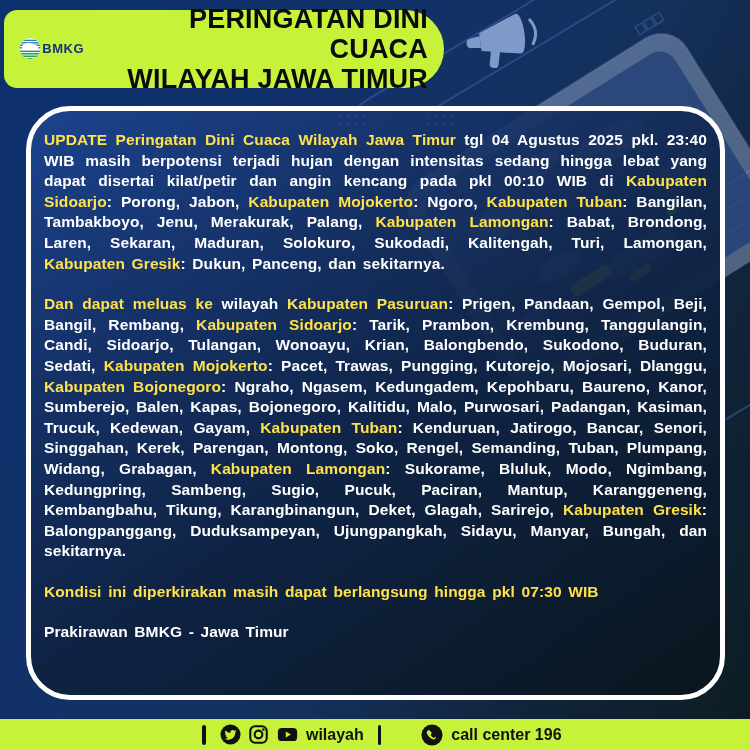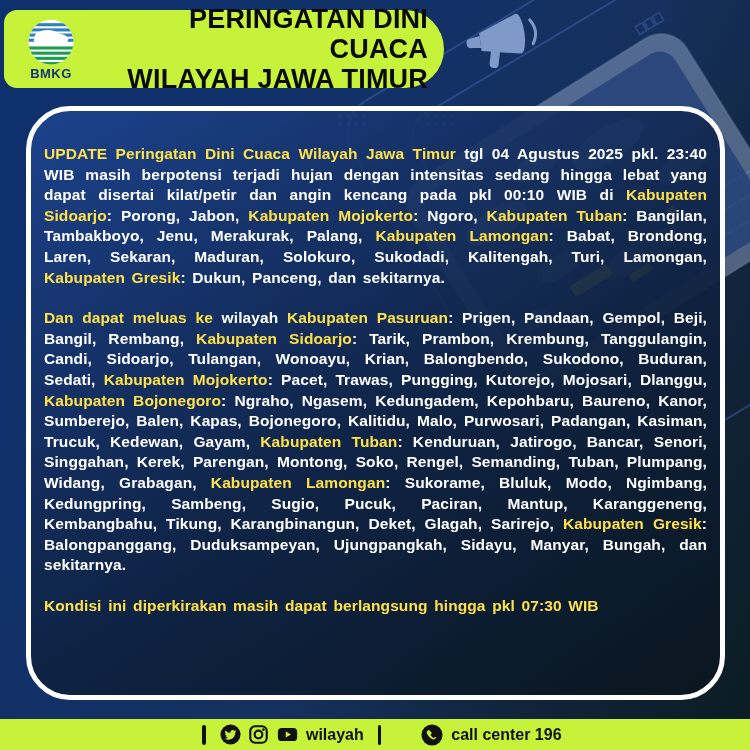--- a/index.html
+++ b/index.html
@@ -19,30 +19,30 @@
   
   .bg-illustration{position:absolute;top:0;left:0;pointer-events:none;}
 
   
   .header{
     position:absolute;left:4px;top:10px;width:440px;height:78px;
     background:var(--green);
     border-radius:14px 42px 42px 14px;
     display:flex;align-items:center;padding:0 10px 0 14px;
   }
-  .logo{width:66px;display:flex;flex-direction:column;align-items:center;}
+  .logo{width:66px;display:flex;align-items:center;}
   .logo-text{font-size:13px;font-weight:700;color:var(--logo-blue);letter-spacing:.5px;margin-top:-2px;}
   .title{flex:1;text-align:right;color:#0b0b0b;font-weight:700;font-size:27px;line-height:1.12;letter-spacing:.2px;padding-right:6px;}
 
   
   .panel{
     position:absolute;left:26px;top:106px;width:699px;height:594px;
     border:5px solid #ffffff;border-radius:44px;
     background:linear-gradient(148deg,rgba(32,72,150,.78) 0%,rgba(21,48,100,.88) 30%,rgba(14,34,66,.93) 55%,rgba(10,22,30,.96) 100%);
-    padding:33px 13px 20px 13px;
+    padding:19px 13px 20px 13px;
   }
   .para{
     color:var(--white);
     font-size:15.5px;font-weight:700;line-height:20.6px;
     text-align:justify;letter-spacing:.1px;word-spacing:2.2px;
     margin-bottom:20px;
   }
   .para .hl{color:var(--yellow);}
 
   
@@ -168,20 +168,21 @@
       <div>PERINGATAN DINI CUACA</div>
       <div>WILAYAH JAWA TIMUR</div>
     </div>
   </div>
 
   <div class="panel">
     <div>
         <div class="para"><span class="hl">UPDATE Peringatan Dini Cuaca Wilayah Jawa Timur</span><span> tgl 04 Agustus 2025 pkl. 23:40 WIB masih berpotensi terjadi hujan dengan intensitas sedang hingga lebat yang dapat disertai kilat/petir dan angin kencang pada pkl 00:10 WIB di </span><span class="hl">Kabupaten Sidoarjo</span><span>: Porong, Jabon, </span><span class="hl">Kabupaten Mojokerto</span><span>: Ngoro, </span><span class="hl">Kabupaten Tuban</span><span>: Bangilan, Tambakboyo, Jenu, Merakurak, Palang, </span><span class="hl">Kabupaten Lamongan</span><span>: Babat, Brondong, Laren, Sekaran, Maduran, Solokuro, Sukodadi, Kalitengah, Turi, Lamongan, </span><span class="hl">Kabupaten Gresik</span><span>: Dukun, Panceng, dan sekitarnya.</span></div>
         <div class="para"><span class="hl">Dan dapat meluas ke</span><span> wilayah </span><span class="hl">Kabupaten Pasuruan</span><span>: Prigen, Pandaan, Gempol, Beji, Bangil, Rembang, </span><span class="hl">Kabupaten Sidoarjo</span><span>: Tarik, Prambon, Krembung, Tanggulangin, Candi, Sidoarjo, Tulangan, Wonoayu, Krian, Balongbendo, Sukodono, Buduran, Sedati, </span><span class="hl">Kabupaten Mojokerto</span><span>: Pacet, Trawas, Pungging, Kutorejo, Mojosari, Dlanggu, </span><span class="hl">Kabupaten Bojonegoro</span><span>: Ngraho, Ngasem, Kedungadem, Kepohbaru, Baureno, Kanor, Sumberejo, Balen, Kapas, Bojonegoro, Kalitidu, Malo, Purwosari, Padangan, Kasiman, Trucuk, Kedewan, Gayam, </span><span class="hl">Kabupaten Tuban</span><span>: Kenduruan, Jatirogo, Bancar, Senori, Singgahan, Kerek, Parengan, Montong, Soko, Rengel, Semanding, Tuban, Plumpang, Widang, Grabagan, </span><span class="hl">Kabupaten Lamongan</span><span>: Sukorame, Bluluk, Modo, Ngimbang, Kedungpring, Sambeng, Sugio, Pucuk, Paciran, Mantup, Karanggeneng, Kembangbahu, Tikung, Karangbinangun, Deket, Glagah, Sarirejo, </span><span class="hl">Kabupaten Gresik</span><span>: Balongpanggang, Duduksampeyan, Ujungpangkah, Sidayu, Manyar, Bungah, dan sekitarnya.</span></div>
         <div class="para"><span class="hl">Kondisi ini diperkirakan masih dapat berlangsung hingga pkl 07:30 WIB</span></div>
+        <div class="para"><span>Prakirawan BMKG - Jawa Timur</span></div>
       </div>
   </div>
 
   <div class="footer">
     <div class="divider"></div>
     <div class="social-group">
       <svg width="21" height="21" viewBox="0 0 24 24">
         <circle cx="12" cy="12" r="11.5" fill="#111111"></circle>
         <path fill="#c6f23a" transform="translate(5.1,5.6) scale(0.57)" d="M23.95 4.57a10 10 0 0 1-2.82.77 4.96 4.96 0 0 0 2.16-2.72c-.95.56-2.01.96-3.13 1.18a4.92 4.92 0 0 0-8.39 4.49A13.98 13.98 0 0 1 1.64 3.16a4.92 4.92 0 0 0 1.52 6.57 4.9 4.9 0 0 1-2.23-.61v.06a4.92 4.92 0 0 0 3.95 4.83 4.9 4.9 0 0 1-2.22.08 4.93 4.93 0 0 0 4.6 3.42A9.87 9.87 0 0 1 0 19.54a13.94 13.94 0 0 0 7.55 2.21c9.06 0 14.01-7.5 14.01-14.01 0-.21 0-.42-.02-.63a10 10 0 0 0 2.41-2.54z"></path>
       </svg>

